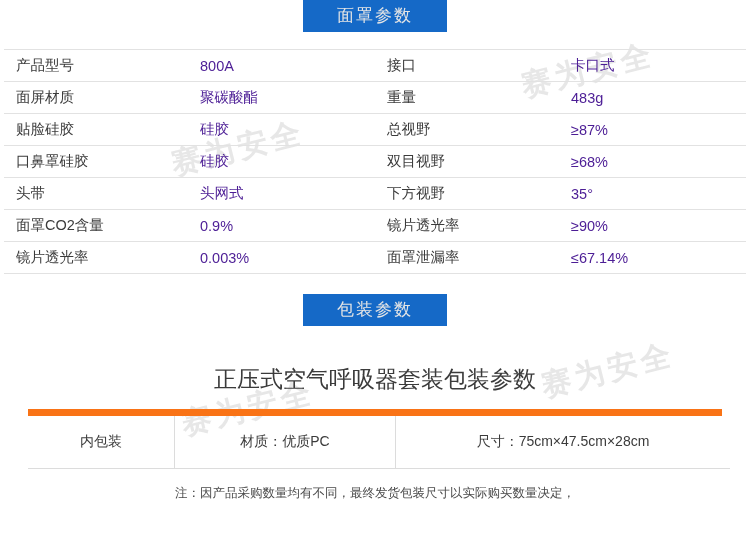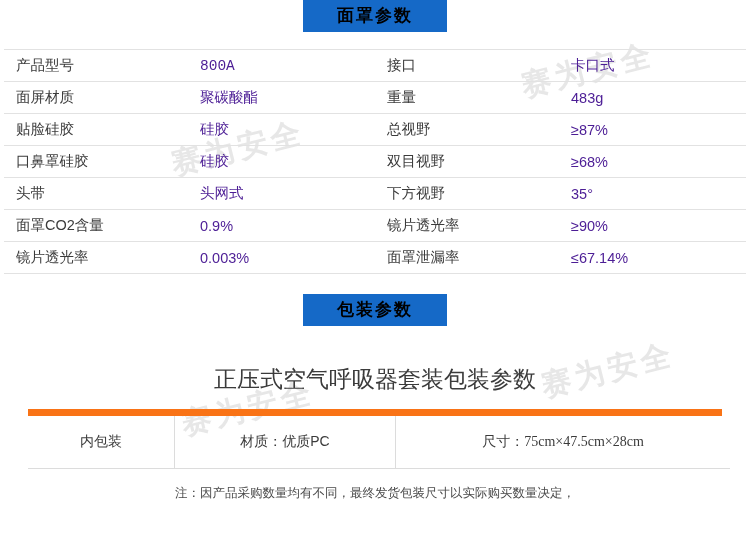--- a/index.html
+++ b/index.html
@@ -23,23 +23,23 @@
     box-sizing: border-box;
   }
 
   
   .badge-wrap {
     display: flex;
     justify-content: center;
   }
   .badge {
     background: #1569c7;
-    color: #000000;
+    color: #e5e5e5;
     font-size: 17px;
-    font-weight: bold;
+    font-weight: normal;
     letter-spacing: 2px;
     text-align: right;
     padding: 7px 34px 8px 34px;
     line-height: 1;
     box-sizing: border-box;
   }
 
   
   .spec-table {
     width: 694px;
@@ -53,21 +53,20 @@
     height: 31px;
     font-size: 14.5px;
     color: #3b3b3b;
     border-bottom: 1px solid #e2e2e2;
     padding: 0 0 0 12px;
     vertical-align: middle;
     background: transparent;
   }
   .spec-table tr:first-child td {
     border-top: 1px solid #e2e2e2;
-    font-family: Liberation Mono, monospace;
   }
   .spec-table td.k {
     width: 172px;
   }
   .spec-table td.v {
     width: 175px;
     color: #4c1d95;
   }
 
   
@@ -93,21 +92,20 @@
     height: 50px;
     font-size: 14px;
     color: #3b3b3b;
     text-align: center;
     vertical-align: middle;
     border-bottom: 1px solid #dcdcdc;
     border-right: 1px solid #dcdcdc;
   }
   .pack-table td:last-child {
     border-right: none;
-    font-family: Liberation Serif, serif;
   }
   .pack-table td.c1 { width: 144px; }
   .pack-table td.c2 { width: 218px; }
   .pack-table td.c3 { width: 332px; }
 
   .note {
     margin: 14px auto 0 auto;
     width: 694px;
     font-size: 12.5px;
     color: #4a4a4a;

